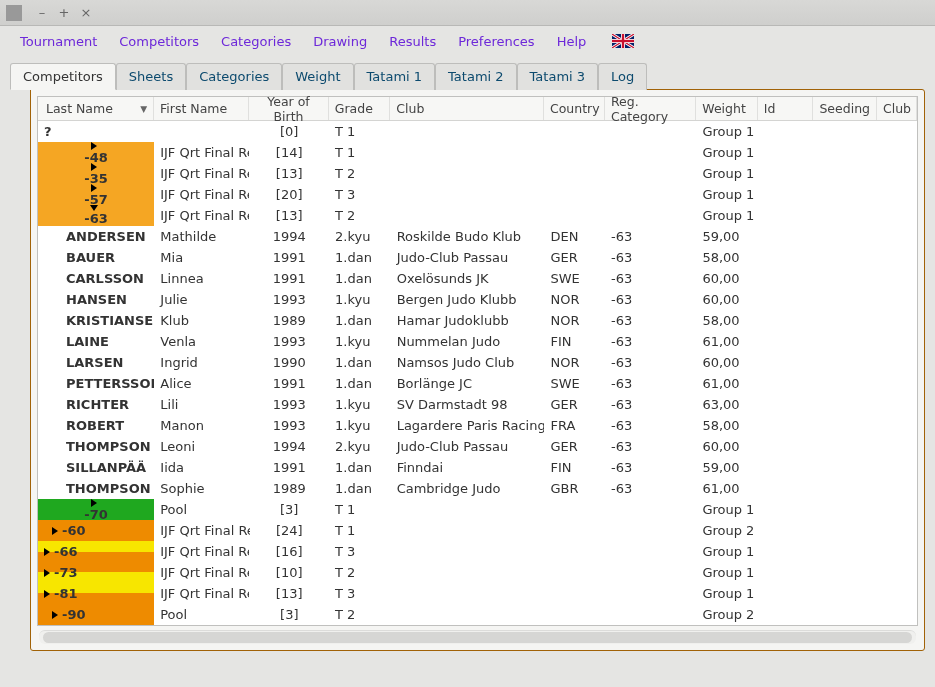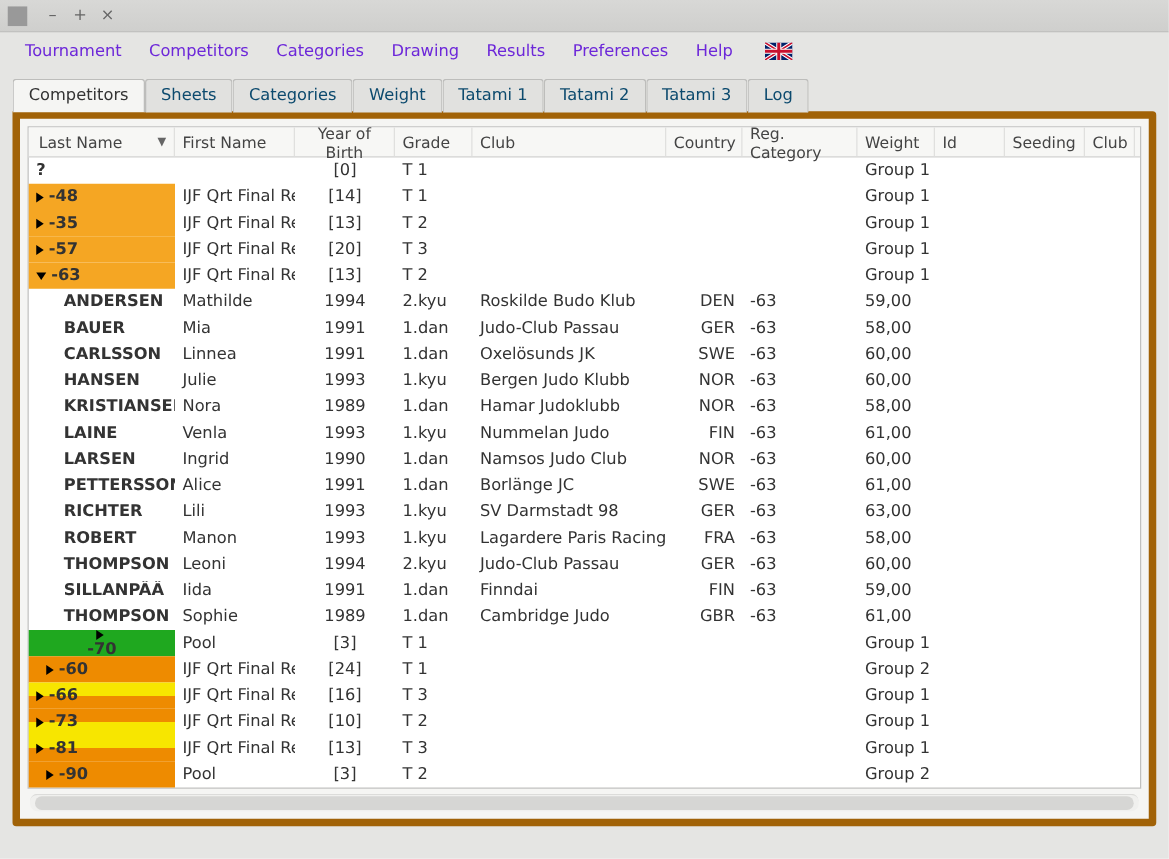--- a/index.html
+++ b/index.html
@@ -12,45 +12,45 @@
   
   .menubar { height: 30px; background: #e5e5e3; display: flex; align-items: center; padding: 0 10px; gap: 2px; }
   .menu-item { padding: 4px 10px; color: #6d28d9; cursor: default; }
   .flag { width: 22px; height: 14px; margin-left: 14px; display: inline-block; }
   
   .content { padding: 6px 10px 10px 10px; }
   .tabbar { display: flex; }
   .tab { padding: 5px 12px; background: #e1e1df; border: 1px solid #bdbdbb; border-bottom: none; border-radius: 3px 3px 0 0; color: #0c4a6e; margin-right: 0px; position: relative; top: 1px; }
   .tab.active { background: #f5f5f3; color: #333; border-bottom: 1px solid #f5f5f3; z-index: 2; }
   
-  .panel { border: 6px solid #a16207; background: #f5f5f3; padding: 6px; border-radius: 0 3px 3px 3px; }
+  .panel { border: 1px solid #a16207; background: #f5f5f3; padding: 6px; border-radius: 0 3px 3px 3px; margin-left: 20px; }
   
   .grid { background: #fff; border: 1px solid #c0c0be; }
   
   .colheads { display: flex; background: #f7f7f5; border-bottom: 1px solid #d4d4d2; height: 24px; }
   .colh { border-right: 1px solid #e0e0de; padding: 4px 6px; color: #444; display: flex; align-items: center; font-size: 12.5px; }
   .sort-ind { margin-left: auto; font-size: 9px; color: #666; }
   
   .c-last { width: 117px; padding-left: 8px; }
   .c-first { width: 96px; }
   .c-yob  { width: 80px; text-align: center; }
   .c-grade{ width: 62px; }
   .c-club { width: 155px; }
-  .c-ctry { width: 61px; text-align: right; }
+  .c-ctry { width: 61px; }
   .c-rcat { width: 92px; }
   .c-wt   { width: 62px; }
   .c-id   { width: 56px; }
   .c-seed { width: 64px; }
   .c-club2{ width: 40px; }
   
   .rows { }
   .row { display: flex; height: 21px; align-items: center; }
   .cell { padding: 0 6px; white-space: nowrap; overflow: hidden; font-size: 13px; }
   .cat-last { display: flex; align-items: center; height: 100%; padding-left: 6px; font-weight: bold; }
-  .cat-last.orange { background: #f5a623; }
+  .cat-last.orange { background: #f5a623; flex-direction: column; }
   .cat-last.green  { background: #1fa81f; flex-direction: column; }
   .cat-last.darkorange { background: #ee8b00; padding-left: 14px; }
   .cat-last.yellowtop { background: linear-gradient(to bottom, #f7e600 50%, #ee8b00 50%); }
   .cat-last.yellowbot { background: linear-gradient(to bottom, #ee8b00 50%, #f7e600 50%); }
   .tri { width: 0; height: 0; display: inline-block; margin-right: 4px; }
   .tri.right { border-top: 4.5px solid transparent; border-bottom: 4.5px solid transparent; border-left: 6px solid #000; }
   .tri.down  { border-left: 4.5px solid transparent; border-right: 4.5px solid transparent; border-top: 6px solid #000; }
   
   .cmp-last { font-weight: bold; padding-left: 28px; }
   
@@ -247,21 +247,21 @@
             <div class="cell c-club">Bergen Judo Klubb</div>
             <div class="cell c-ctry">NOR</div>
             <div class="cell c-rcat">-63</div>
             <div class="cell c-wt">60,00</div>
             <div class="cell c-id"></div>
             <div class="cell c-seed"></div>
             <div class="cell c-club2"></div>
           </div>
           <div class="row">
             <div class="cell c-last cmp-last">KRISTIANSEN</div>
-            <div class="cell c-first">Nora</div>
+            <div class="cell c-first">Klub</div>
             <div class="cell c-yob">1989</div>
             <div class="cell c-grade">1.dan</div>
             <div class="cell c-club">Hamar Judoklubb</div>
             <div class="cell c-ctry">NOR</div>
             <div class="cell c-rcat">-63</div>
             <div class="cell c-wt">58,00</div>
             <div class="cell c-id"></div>
             <div class="cell c-seed"></div>
             <div class="cell c-club2"></div>
           </div>

